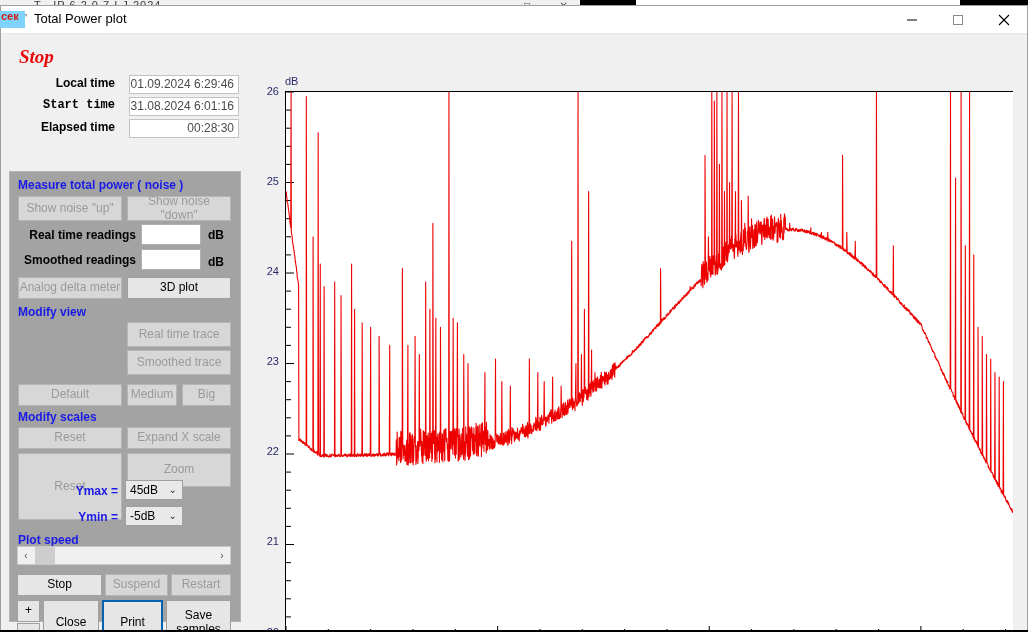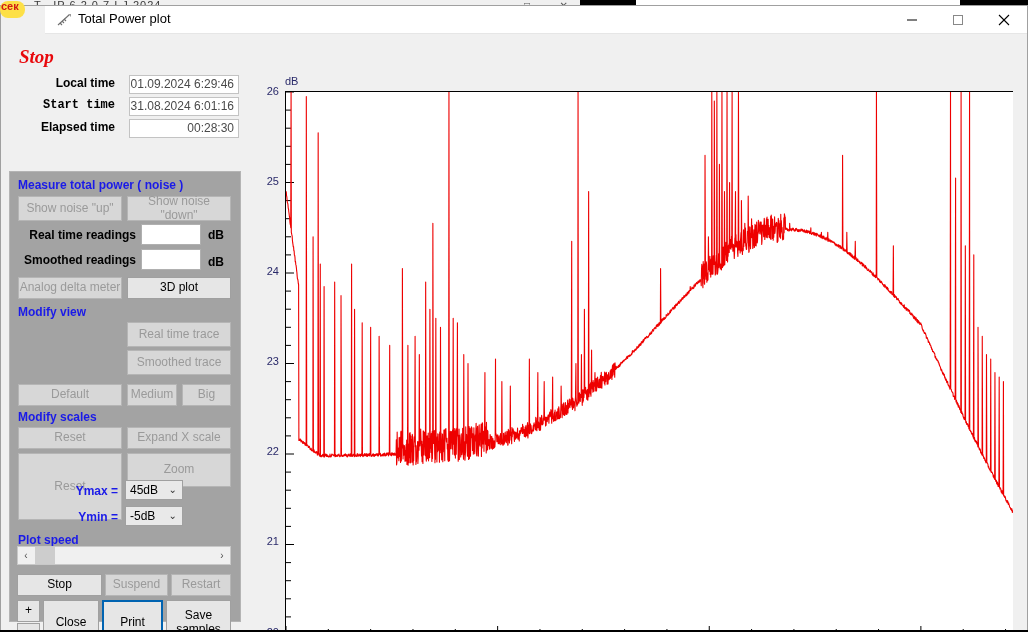--- a/index.html
+++ b/index.html
@@ -31,43 +31,41 @@
     letter-spacing: 1px;
   }
   #bg-window .bgbtn {
     position: absolute; top: 0px; font-size: 10px; color: #555;
   }
   #bg-strip-2 {
     position: absolute; left: 636px; top: 0; width: 324px; height: 5px;
     background: #ffffff;
   }
   #sek-badge {
-    position: absolute; left: 0; top: 1px;
+    position: absolute; left: 0; top: 11px;
     width: 24px; height: 17px;
-    background: #fde047;
+    background: #7dd3fc;
     color: #d11a12;
     font-size: 11px;
     font-weight: bold;
     line-height: 11px;
     text-align: left;
     padding-left: 1px;
     z-index: 6;
     overflow: hidden;
-    border-radius: 8px;
   }
 
   
   #win {
     position: absolute;
     left: 0; top: 5px;
     width: 1028px; height: 625px;
     background: #f0f0f0;
     border: 1px solid #a0a0a0;
     box-sizing: border-box;
-    padding-left: 44px;
   }
   #titlebar {
     position: relative;
     height: 27px;
     background: #ffffff;
     border-bottom: 1px solid #e6e6e6;
   }
   #title-icon {
     position: absolute; left: 11px; top: 6px;
     width: 16px; height: 16px;

